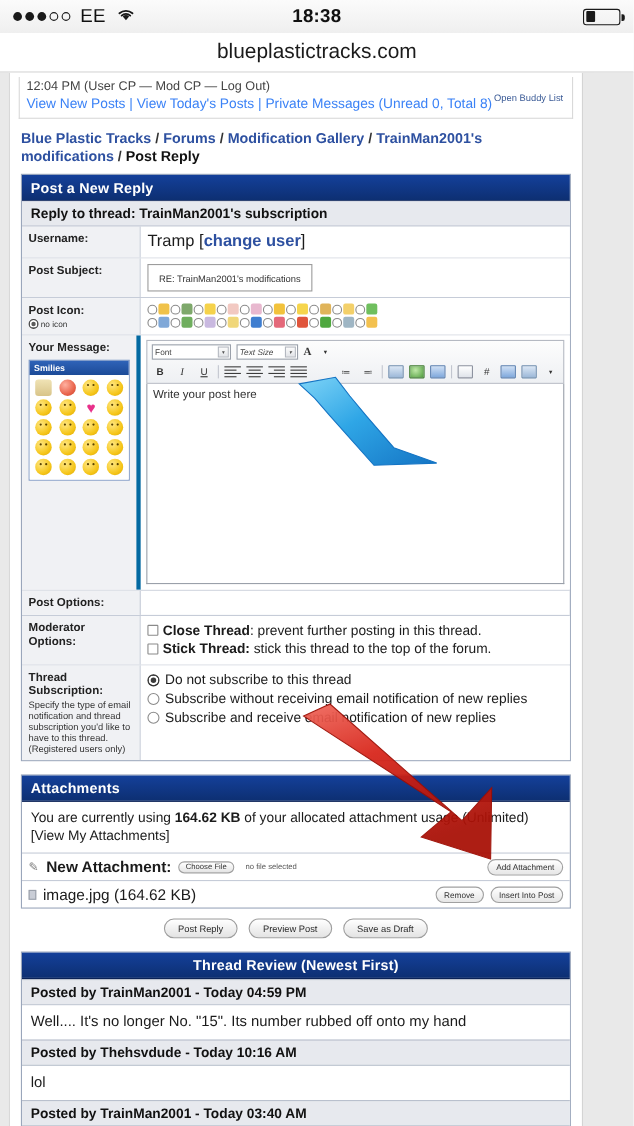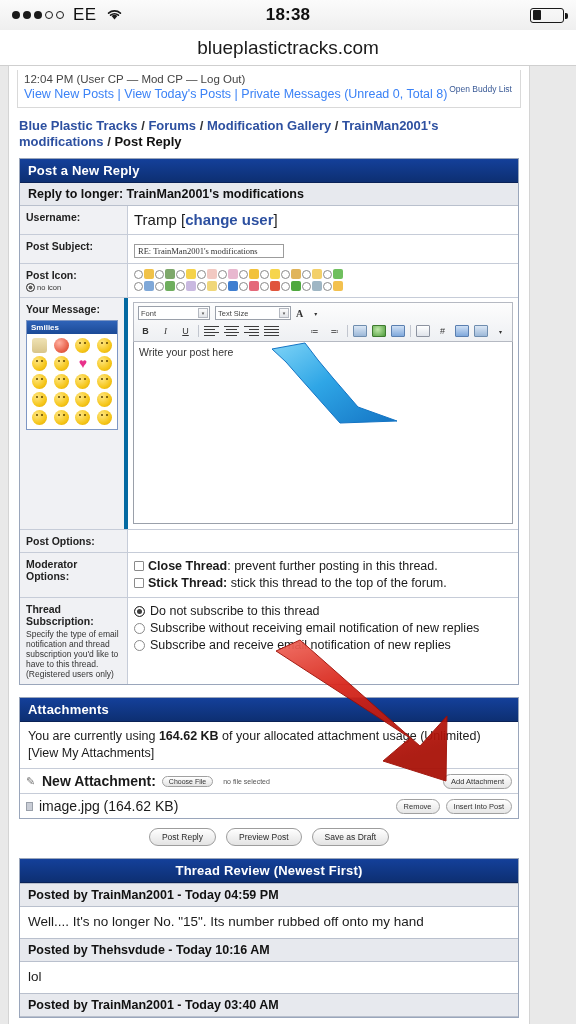--- a/index.html
+++ b/index.html
@@ -106,23 +106,23 @@
     padding: 5px 6px; font-size: 10.5px; font-weight: 700; color: #222;
     border-right: 1px solid #c6ccd8;
   }
   .cell-label .sub { font-weight: 400; font-size: 8.5px; line-height: 10px; color: #333; display: block; margin-top: 2px; }
   .cell-field { flex: 1; padding: 5px 6px; background: #fff; }
 
   .username-val { font-size: 15px; color: #1b1b1b; }
   .username-val a { color: #2d50a0; text-decoration: none; font-weight: 700; }
 
   input.text {
-    font-family: Liberation Serif, serif;
+    font-family: Liberation Sans, sans-serif;
     font-size: 8.5px; color: #333; padding: 2px 3px;
-    border: 1px solid #9c9c9c; background: #fff; width: 150px; height: 14px;
+    border: 1px solid #9c9c9c; background: #fff; width: 150px; height: 25px; text-align: center;
   }
 
   
   .icon-grid { display: flex; flex-direction: column; gap: 2px; }
   .icon-row { display: flex; align-items: center; gap: 1px; }
   .radio-sm {
     width: 9px; height: 9px; border-radius: 50%;
     border: 1px solid #8a8a8a; background: #fff; display: inline-block;
     flex: 0 0 9px;
   }
@@ -171,21 +171,21 @@
     padding: 3px 4px;
   }
   .tb-line { display: flex; align-items: center; gap: 5px; }
   .tb-line + .tb-line { margin-top: 4px; }
   .tb-select {
     border: 1px solid #9aa0aa; background: #fff; height: 14px;
     font-size: 7.5px; color: #444; display: flex; align-items: center;
     padding: 0 2px; position: relative;
   }
   .tb-select.font { width: 72px; }
-  .tb-select.size { width: 76px; }
+  .tb-select.size { width: 56px; font-style: italic; }
   .tb-select .arrow {
     position: absolute; right: 1px; top: 1px; bottom: 1px; width: 10px;
     background: linear-gradient(#fbfbfb, #e2e4e8); border: 1px solid #b4b8c0;
     display: flex; align-items: center; justify-content: center;
     font-size: 5px; color: #555;
   }
   .tb-btn {
     width: 15px; height: 14px; display: flex; align-items: center;
     justify-content: center; font-size: 9px; color: #333;
   }
@@ -325,21 +325,21 @@
       <span class="sep">/</span>
       <a href="#">Modification Gallery</a>
       <span class="sep">/</span>
       <a href="#">TrainMan2001's modifications</a>
       <span class="sep">/</span>
       <span>Post Reply</span>
     </div>
 
     <div class="panel">
       <div class="panel-title">Post a New Reply</div>
-      <div class="subhead">Reply to longer: TrainMan2001's modifications</div>
+      <div class="subhead">Reply to thread: TrainMan2001's subscription</div>
 
       <div class="row">
         <div class="cell-label">Username:</div>
         <div class="cell-field">
           <span class="username-val">
             <span>Tramp</span>
             [<a href="#">change user</a>]
           </span>
         </div>
       </div>

